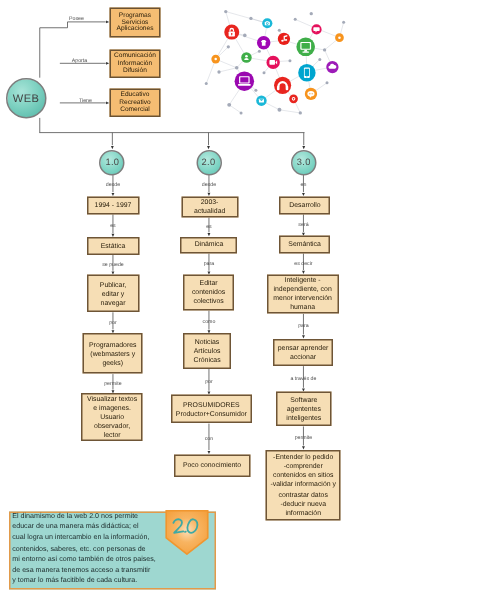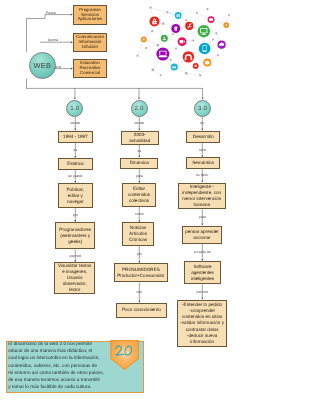--- a/index.html
+++ b/index.html
@@ -111,21 +111,21 @@
         <div>Difusión</div>
       </div>
     </div>
     <div class="box hubbox" style="left: 72.8px; top: 59px; width: 34.4px; height: 19.2px;">
       <div>
         <div>Educativo</div>
         <div>Recreativo</div>
         <div>Comercial</div>
       </div>
     </div>
-    <div class="circ hubcirc" style="left: 29px; top: 51.8px; width: 26.8px; height: 26.8px;">WEB</div>
+    <div class="circ hubcirc" style="left: 4px; top: 51.8px; width: 26.8px; height: 26.8px;">WEB</div>
     <div class="circ vcirc" style="left: 66.4px; top: 99.5px; width: 17px; height: 17px;">1.0</div>
     <div class="box cbox" style="left: 58.1px; top: 130.7px; width: 34.5px; height: 11.9px;">
       <div>
         <div>1994 - 1997</div>
       </div>
     </div>
     <div class="box cbox" style="left: 58.1px; top: 158px; width: 34.5px; height: 11.5px;">
       <div>
         <div>Estática</div>
       </div>

